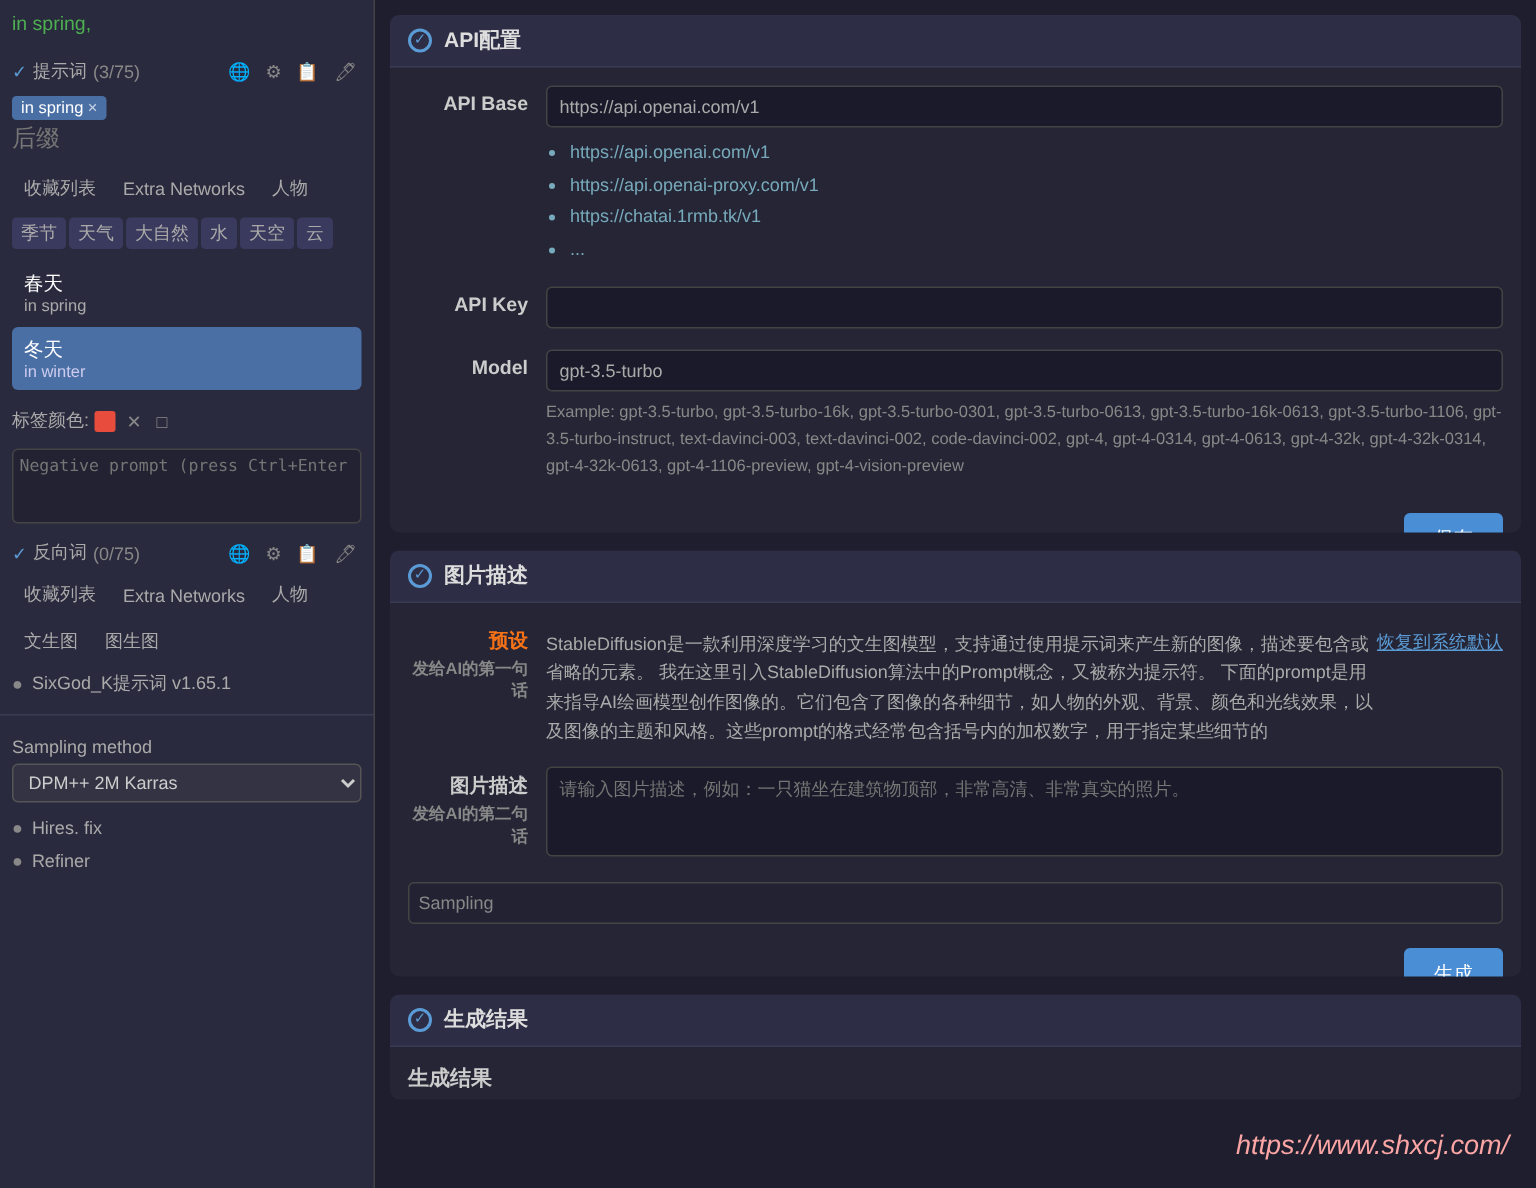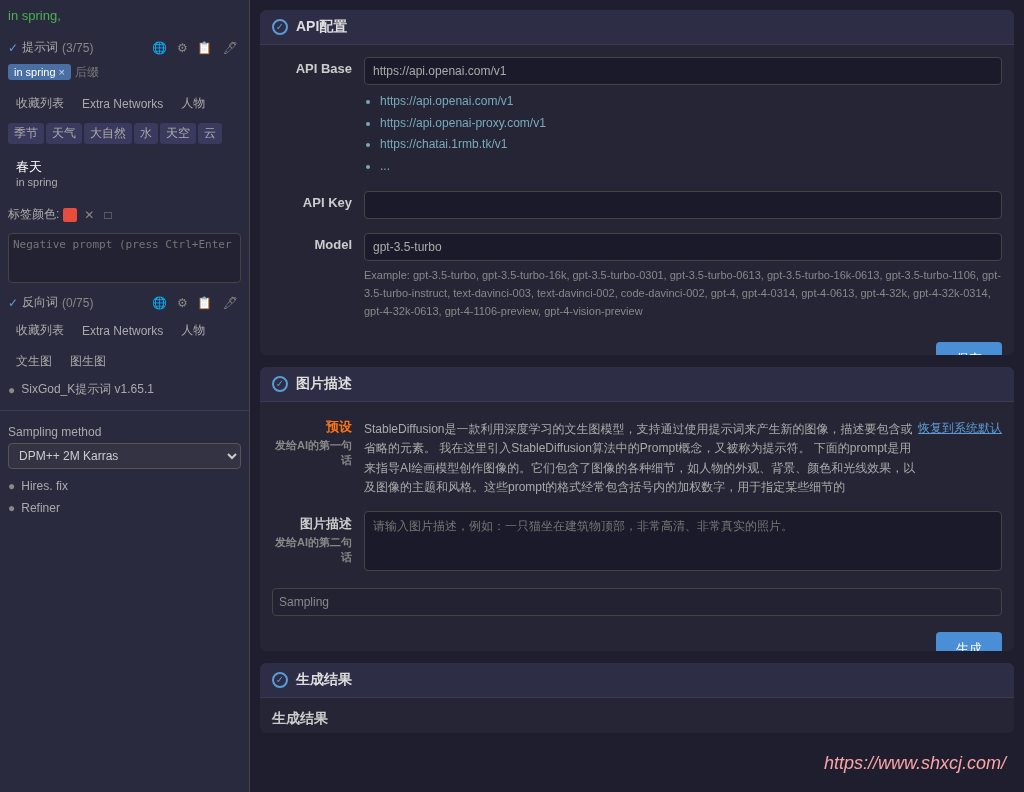--- a/index.html
+++ b/index.html
@@ -86,21 +86,21 @@
 
     .tag-close {
       cursor: pointer;
       opacity: 0.7;
     }
 
     .tag-input {
       background: none;
       border: none;
       color: #14b8a6;
-      font-size: 12px;
+      font-size: 16px;
       outline: none;
       min-width: 40px;
     }
 
     .nav-tabs {
       display: flex;
       gap: 2px;
       padding: 4px 8px;
     }
 
@@ -488,20 +488,24 @@
     <button class="cat-btn">大自然</button>
     <button class="cat-btn">水</button>
     <button class="cat-btn">天空</button>
     <button class="cat-btn">云</button>
   </div>
 
   <div class="word-list">
     <div class="word-item">
       <div class="zh">春天</div>
       <div class="en">in spring</div>
+    </div>
+    <div class="word-item active">
+      <div class="zh">冬天</div>
+      <div class="en">in winter</div>
     </div>
   </div>
 
   <div class="label-color-row">
     <span>标签颜色:</span>
     <div class="color-box"></div>
     <button class="icon-btn">✕</button>
     <button class="icon-btn">□</button>
   </div>
 

